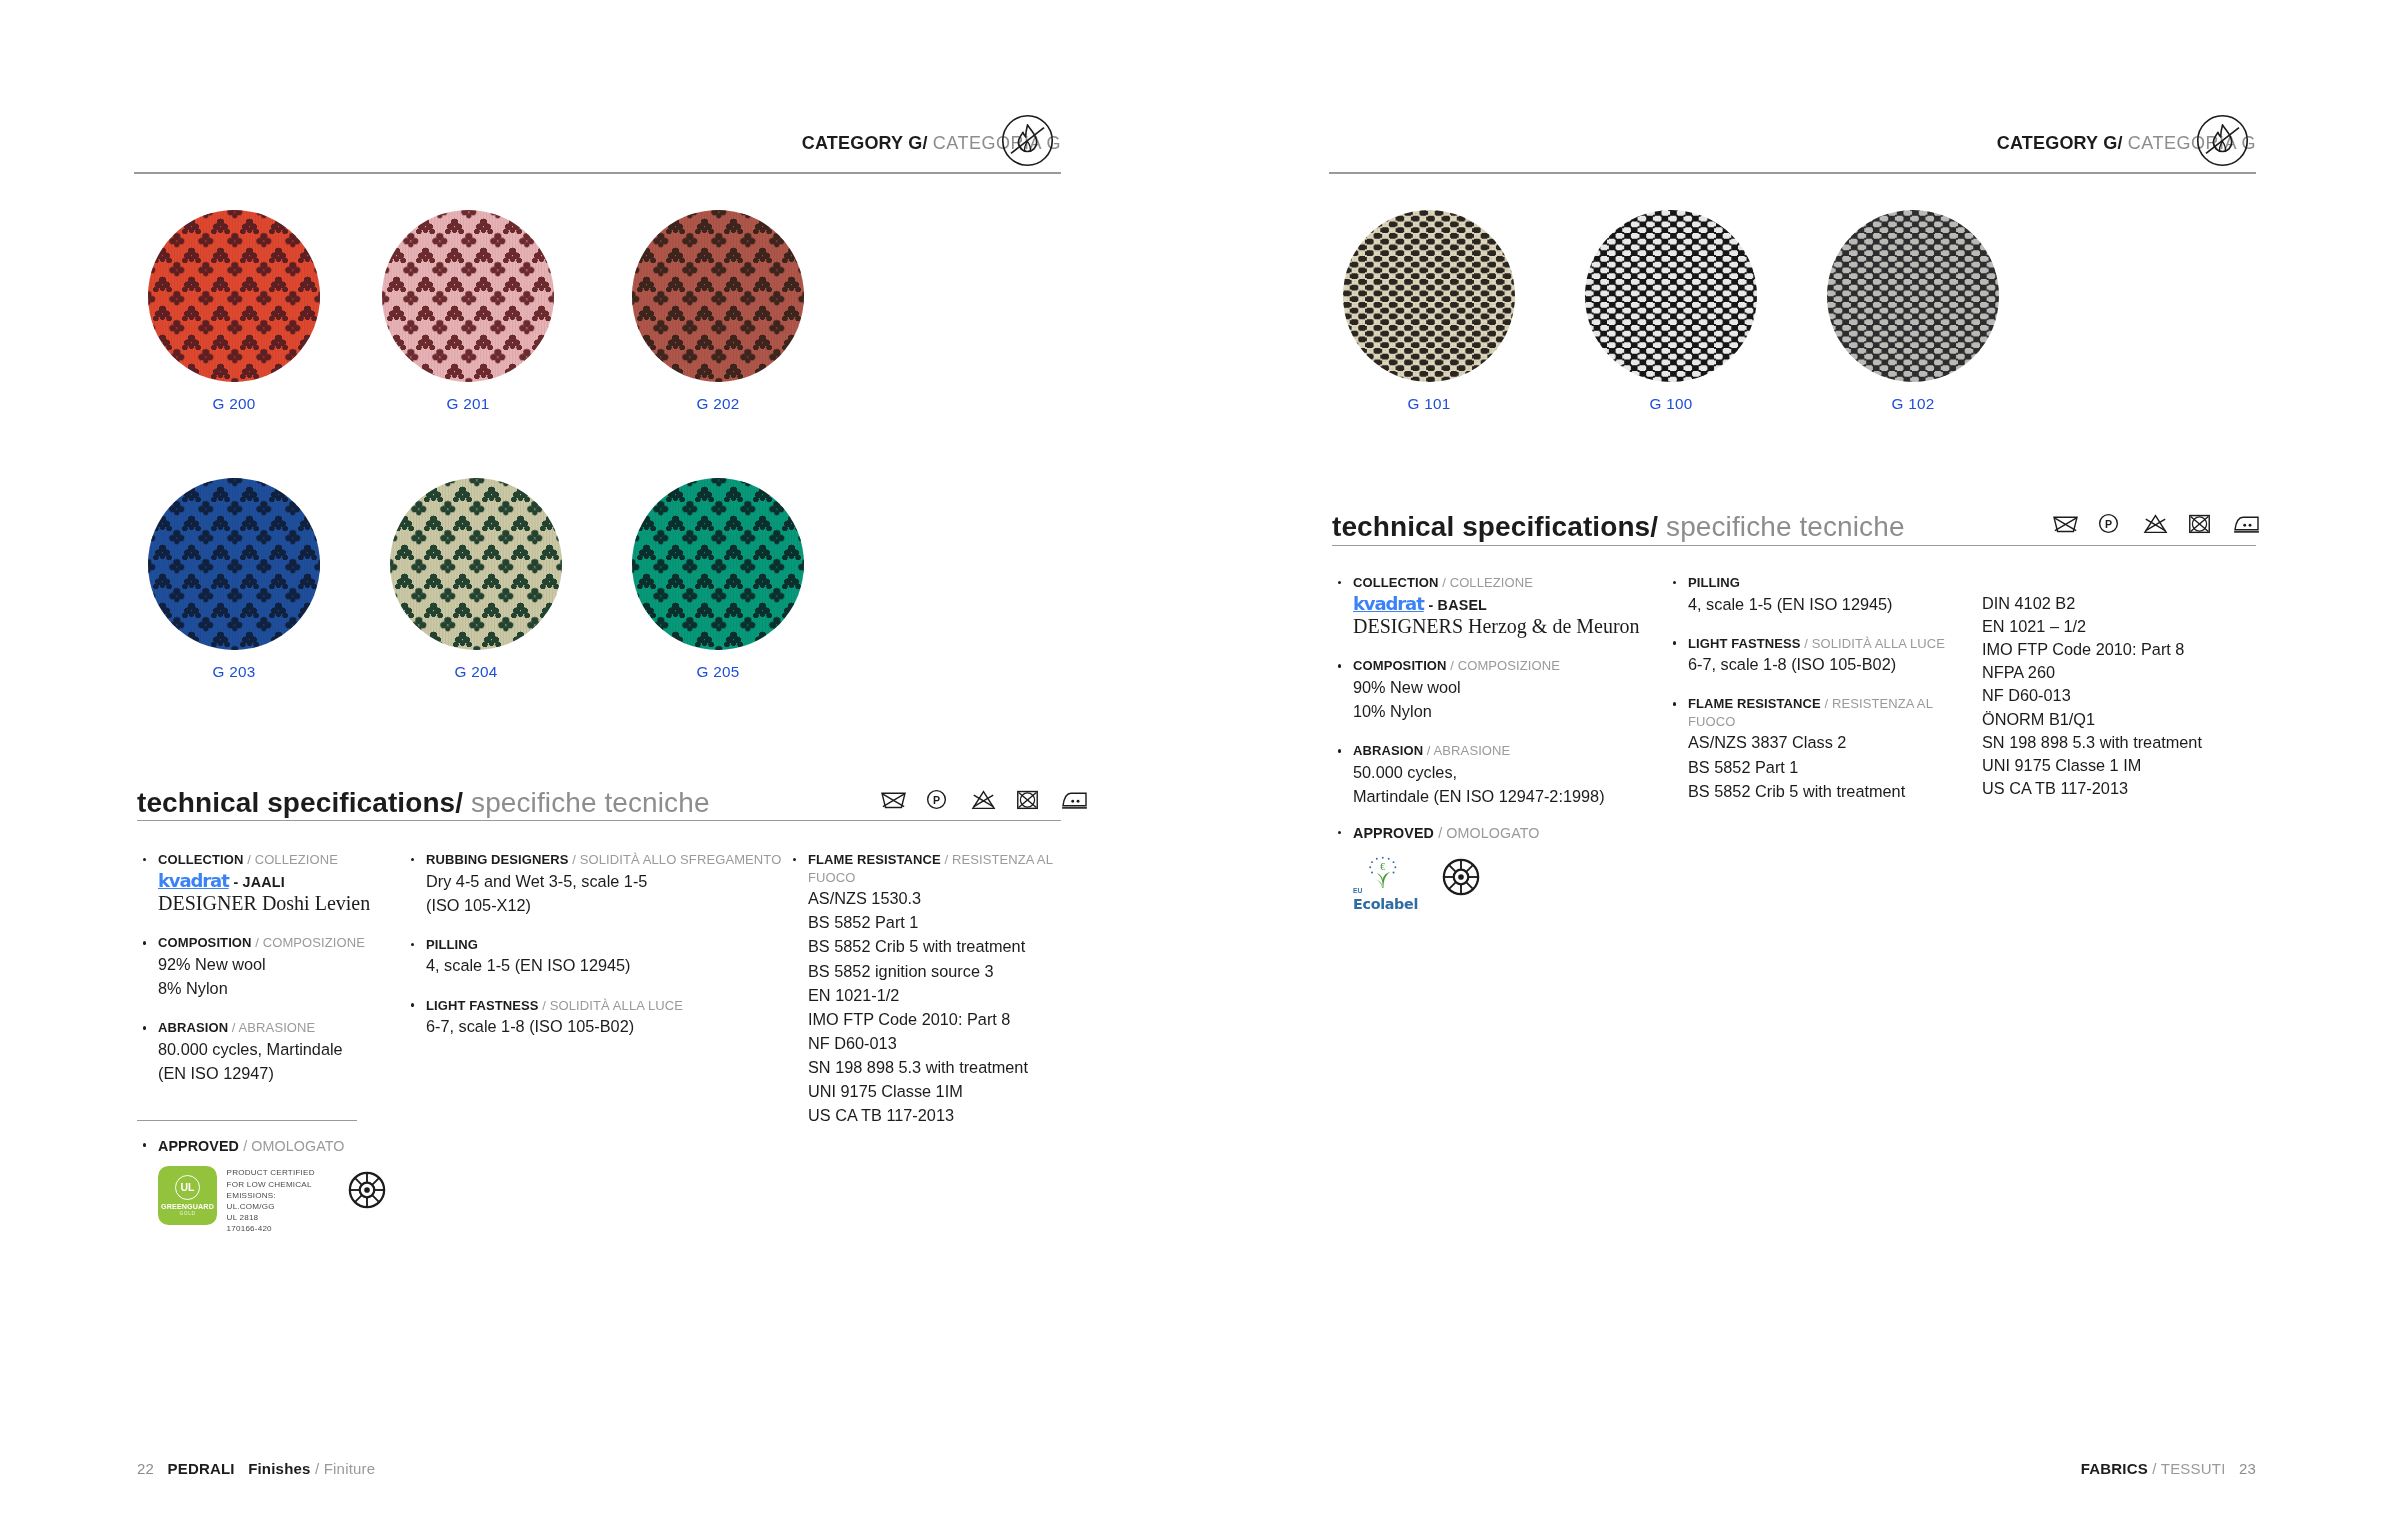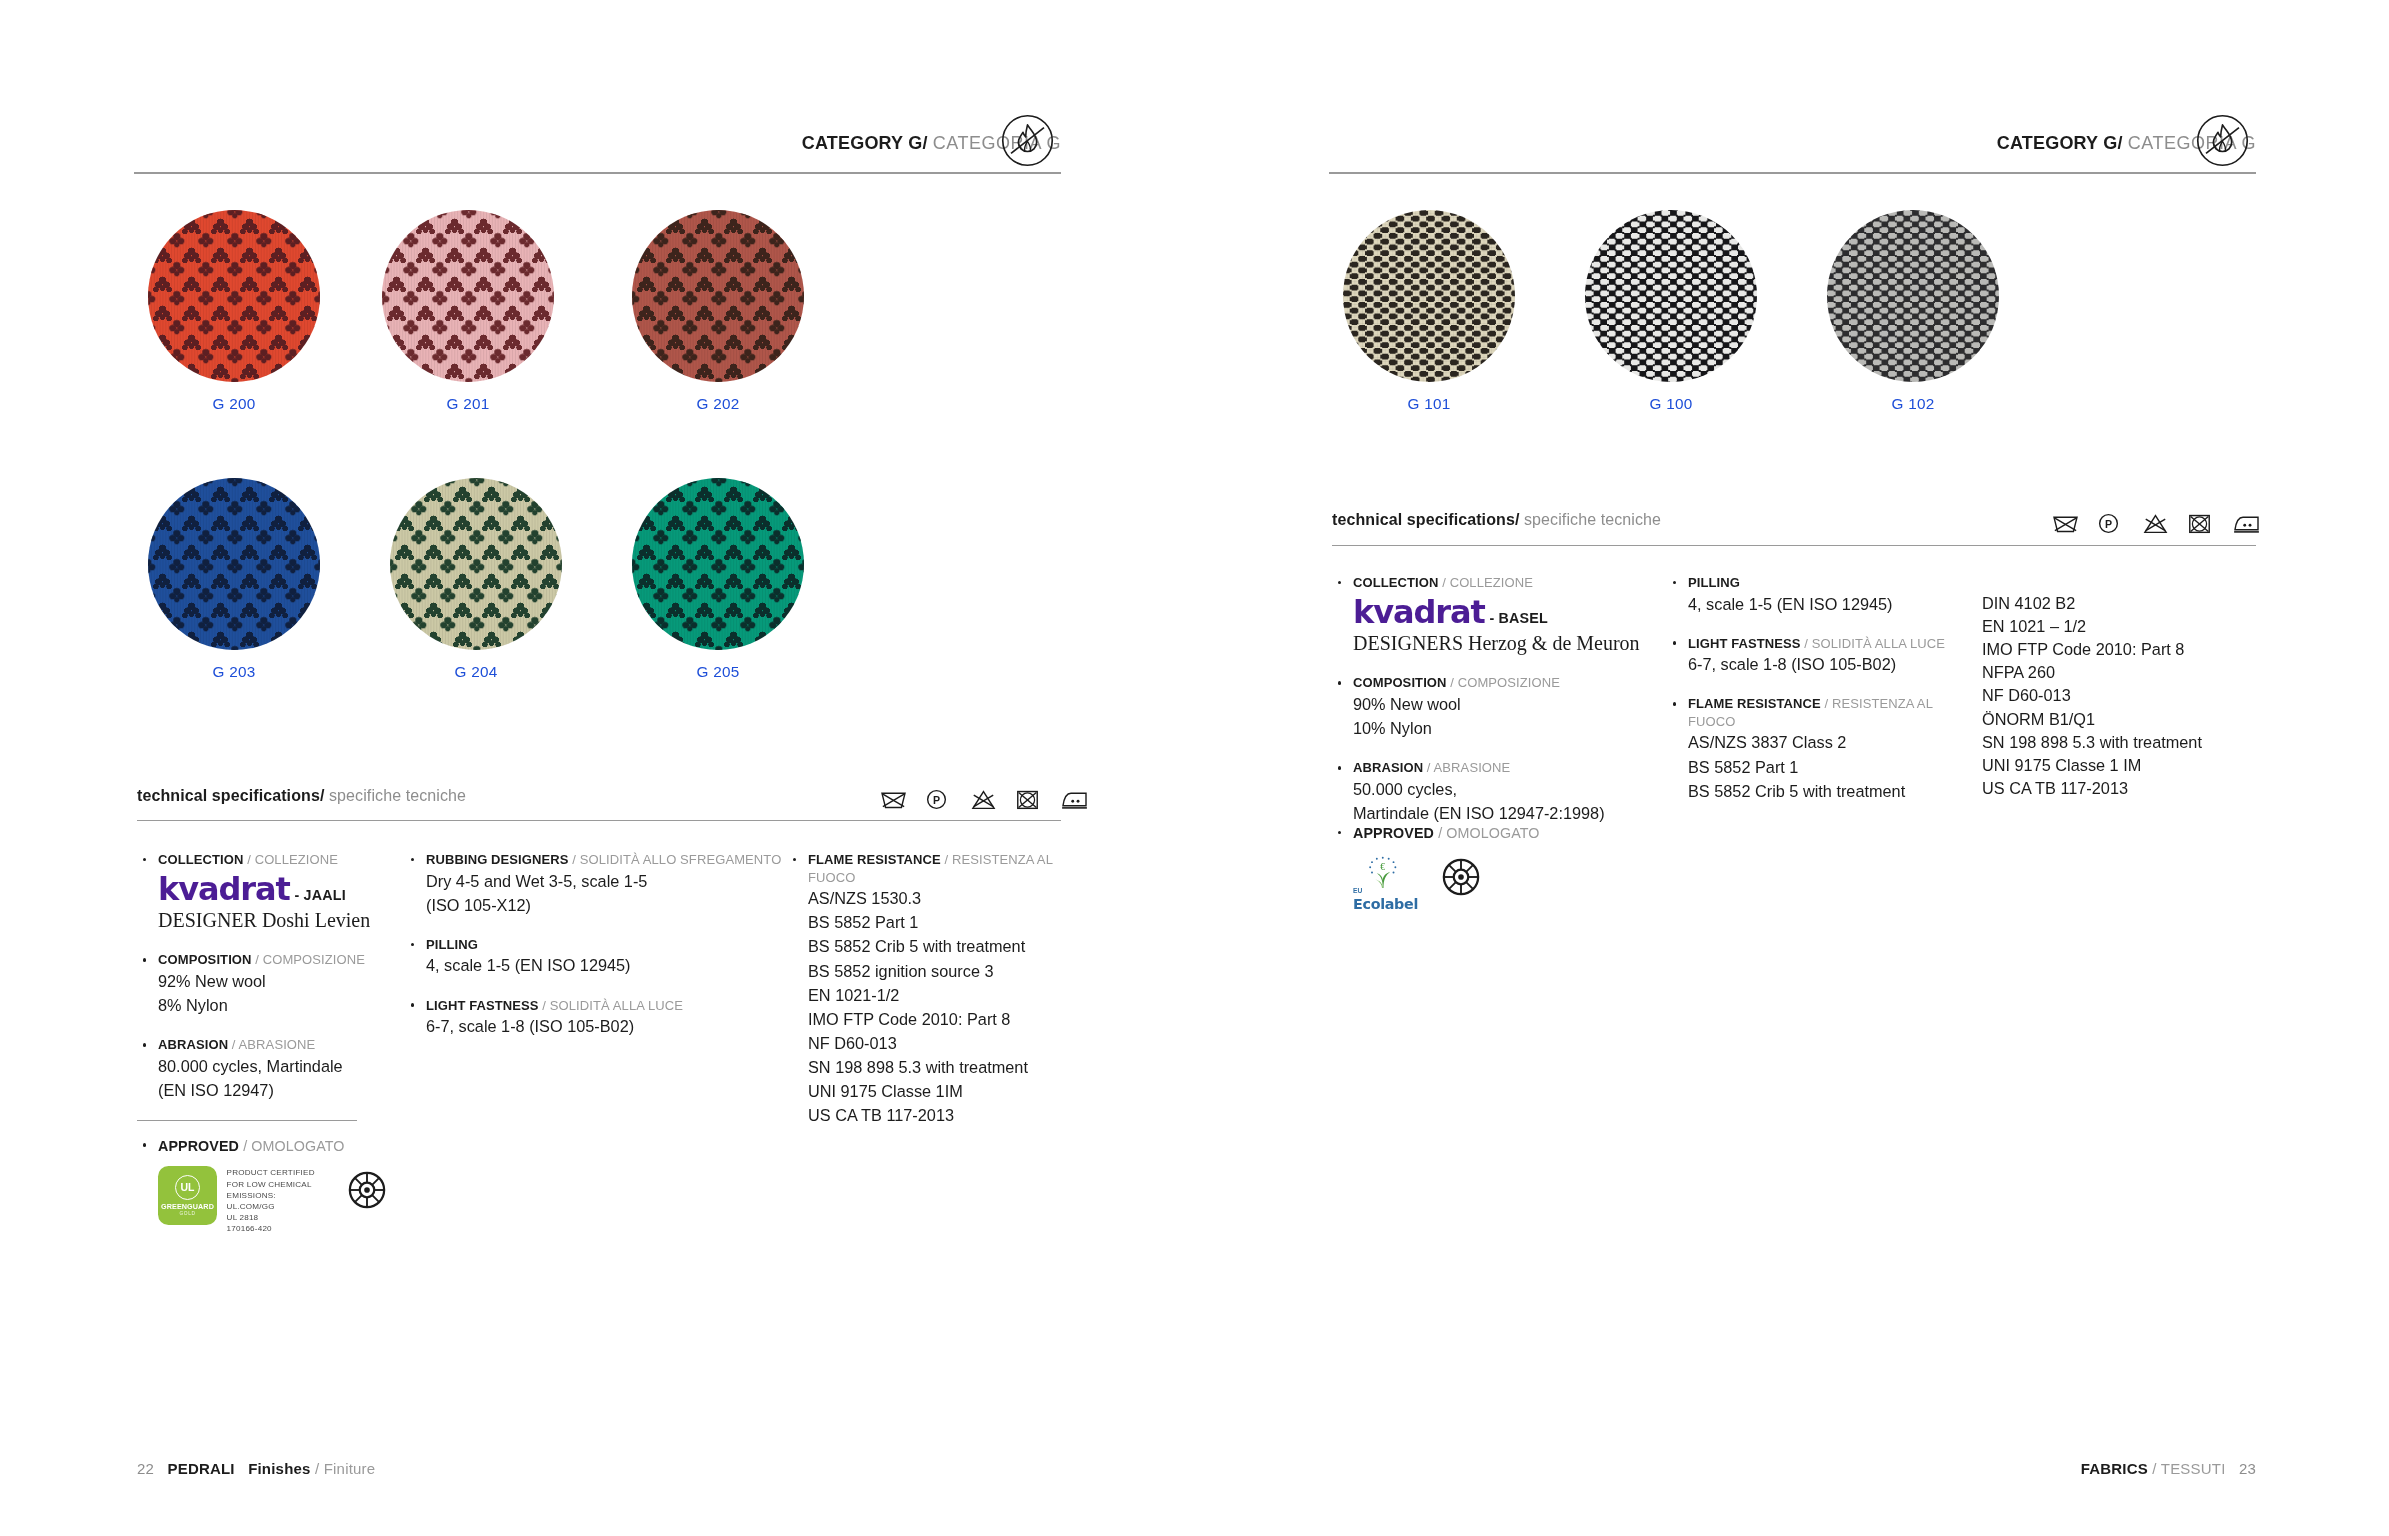--- a/index.html
+++ b/index.html
@@ -66,42 +66,42 @@
   .basel {
     background-image:
       radial-gradient(ellipse 5.3px 2.9px at 25% 25%, var(--mo) 0 100%, transparent 100%),
       radial-gradient(ellipse 5.3px 2.9px at 75% 75%, var(--mo) 0 100%, transparent 100%),
       repeating-linear-gradient(0deg, rgba(0,0,0,.05) 0 1px, transparent 1px 3.8px),
       repeating-linear-gradient(90deg, rgba(0,0,0,.05) 0 1px, transparent 1px 3.8px);
     background-size: 15.3px 11.5px, 15.3px 11.5px, 3.8px 3.8px, 3.8px 3.8px;
   }
 
   
-  .ts-head { position: absolute; font-size: 16px; letter-spacing: 0.1px; }
+  .ts-head { position: absolute; font-size: 28px; letter-spacing: 0.1px; }
   .ts-head b { font-weight: 700; }
   .ts-head i { font-style: normal; font-weight: 400; color: #8d8d8d; }
   .care-row { position: absolute; display: flex; gap: 16.3px; align-items: flex-end; }
   .care-ico { width: 29px; height: 23px; }
 
   .cols { position: absolute; display: flex; }
   .col { }
   .blk { margin-bottom: 19px; position: relative; padding-left: 21px; }
   .blk .bullet {
     position: absolute; left: 5.7px; top: 6.7px;
     width: 3.8px; height: 3.8px; border-radius: 50%; background: #1c1c1c;
   }
   .lbl { font-size: 13px; line-height: 1.35; letter-spacing: 0.1px; }
   .lbl b { font-weight: 700; color: #1c1c1c; }
   .lbl i { font-style: normal; color: #9a9a9a; font-weight: 400; }
   .val { font-size: 16.3px; line-height: 1.42; color: #1c1c1c; margin-top: 1px; }
   .plain { font-size: 16.3px; line-height: 1.42; color: #1c1c1c; }
   .kvadrat-line { display: flex; align-items: baseline; gap: 4.8px; margin-top: 1.9px; }
   .kvadrat-logo {
-    font-size: 32px; font-weight: 700; letter-spacing: -1.1px;
-    font-family: "DejaVu Sans", sans-serif; color: #4c1d95;
+    font-size: 18px; font-weight: 700; letter-spacing: -1.1px;
+    font-family: "DejaVu Sans", sans-serif; color: #3b82f6; text-decoration: underline;
   }
   .kv-suffix { font-size: 14.3px; font-weight: 600; letter-spacing: 0.2px; }
   .designer { font-size: 20px; font-family: "Liberation Serif", serif; margin-top: 1px; }
 
   
   .approved { position: absolute; }
   .approved .divider { width: 220px; height: 1.4px; background: #9a9a9a; margin-bottom: 15.3px; }
   .badges { display: flex; align-items: flex-start; gap: 15.3px; margin-top: 9.6px; padding-left: 21px; }
 
   .gg-wrap { display: flex; align-items: flex-start; gap: 9.6px; }

